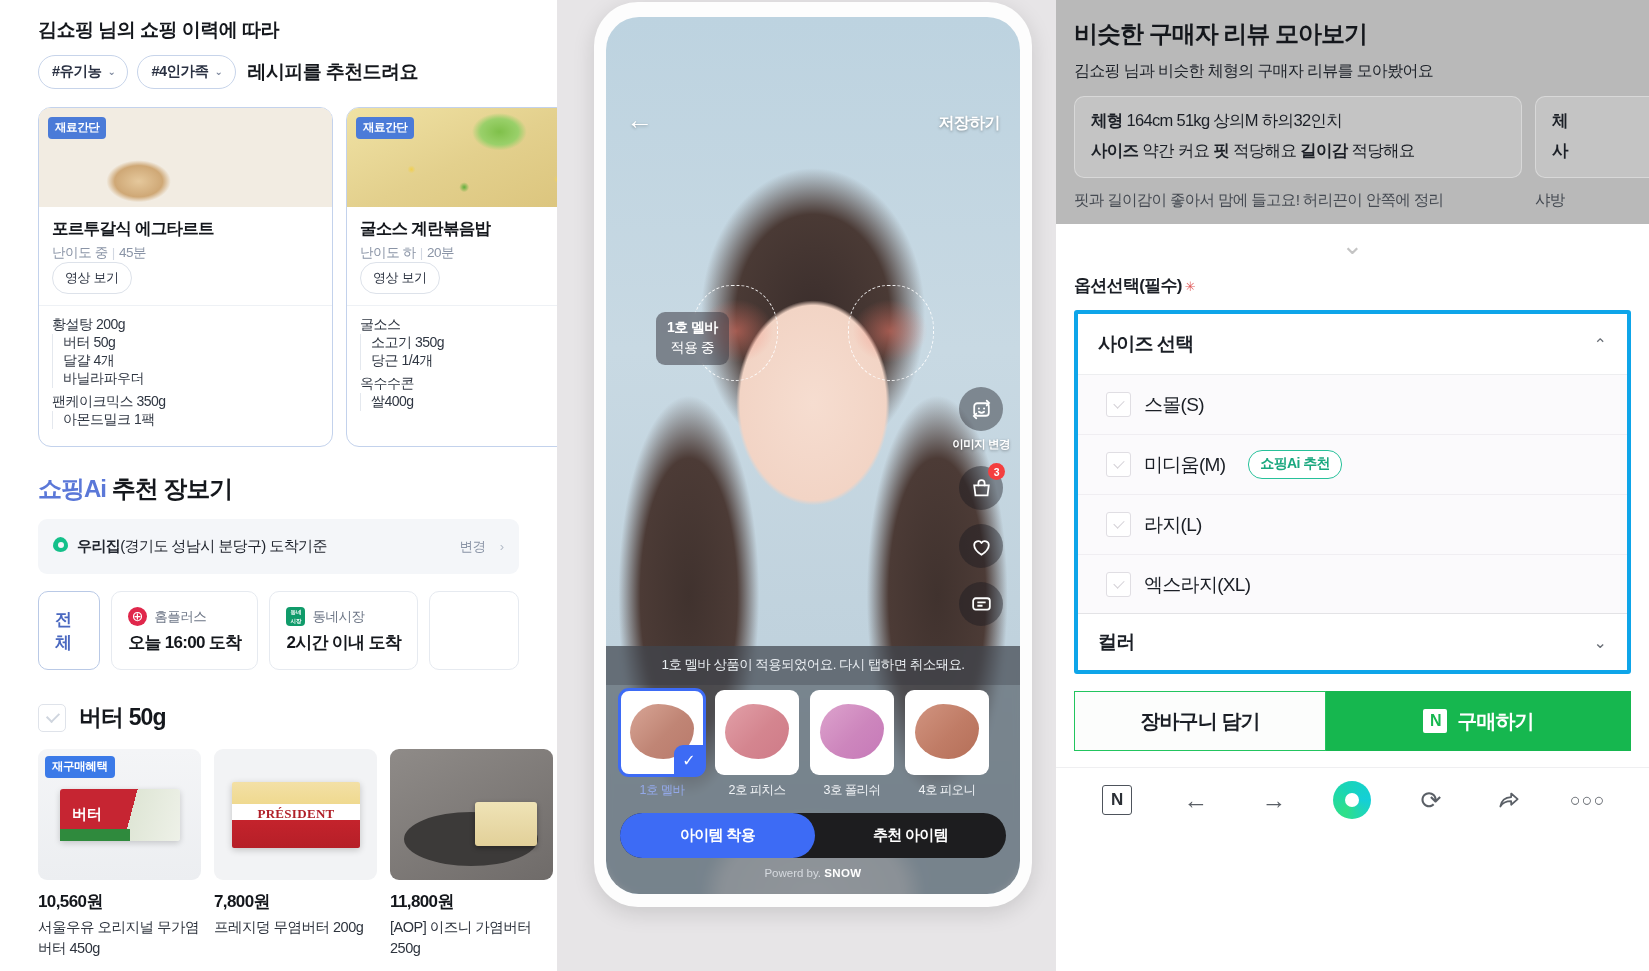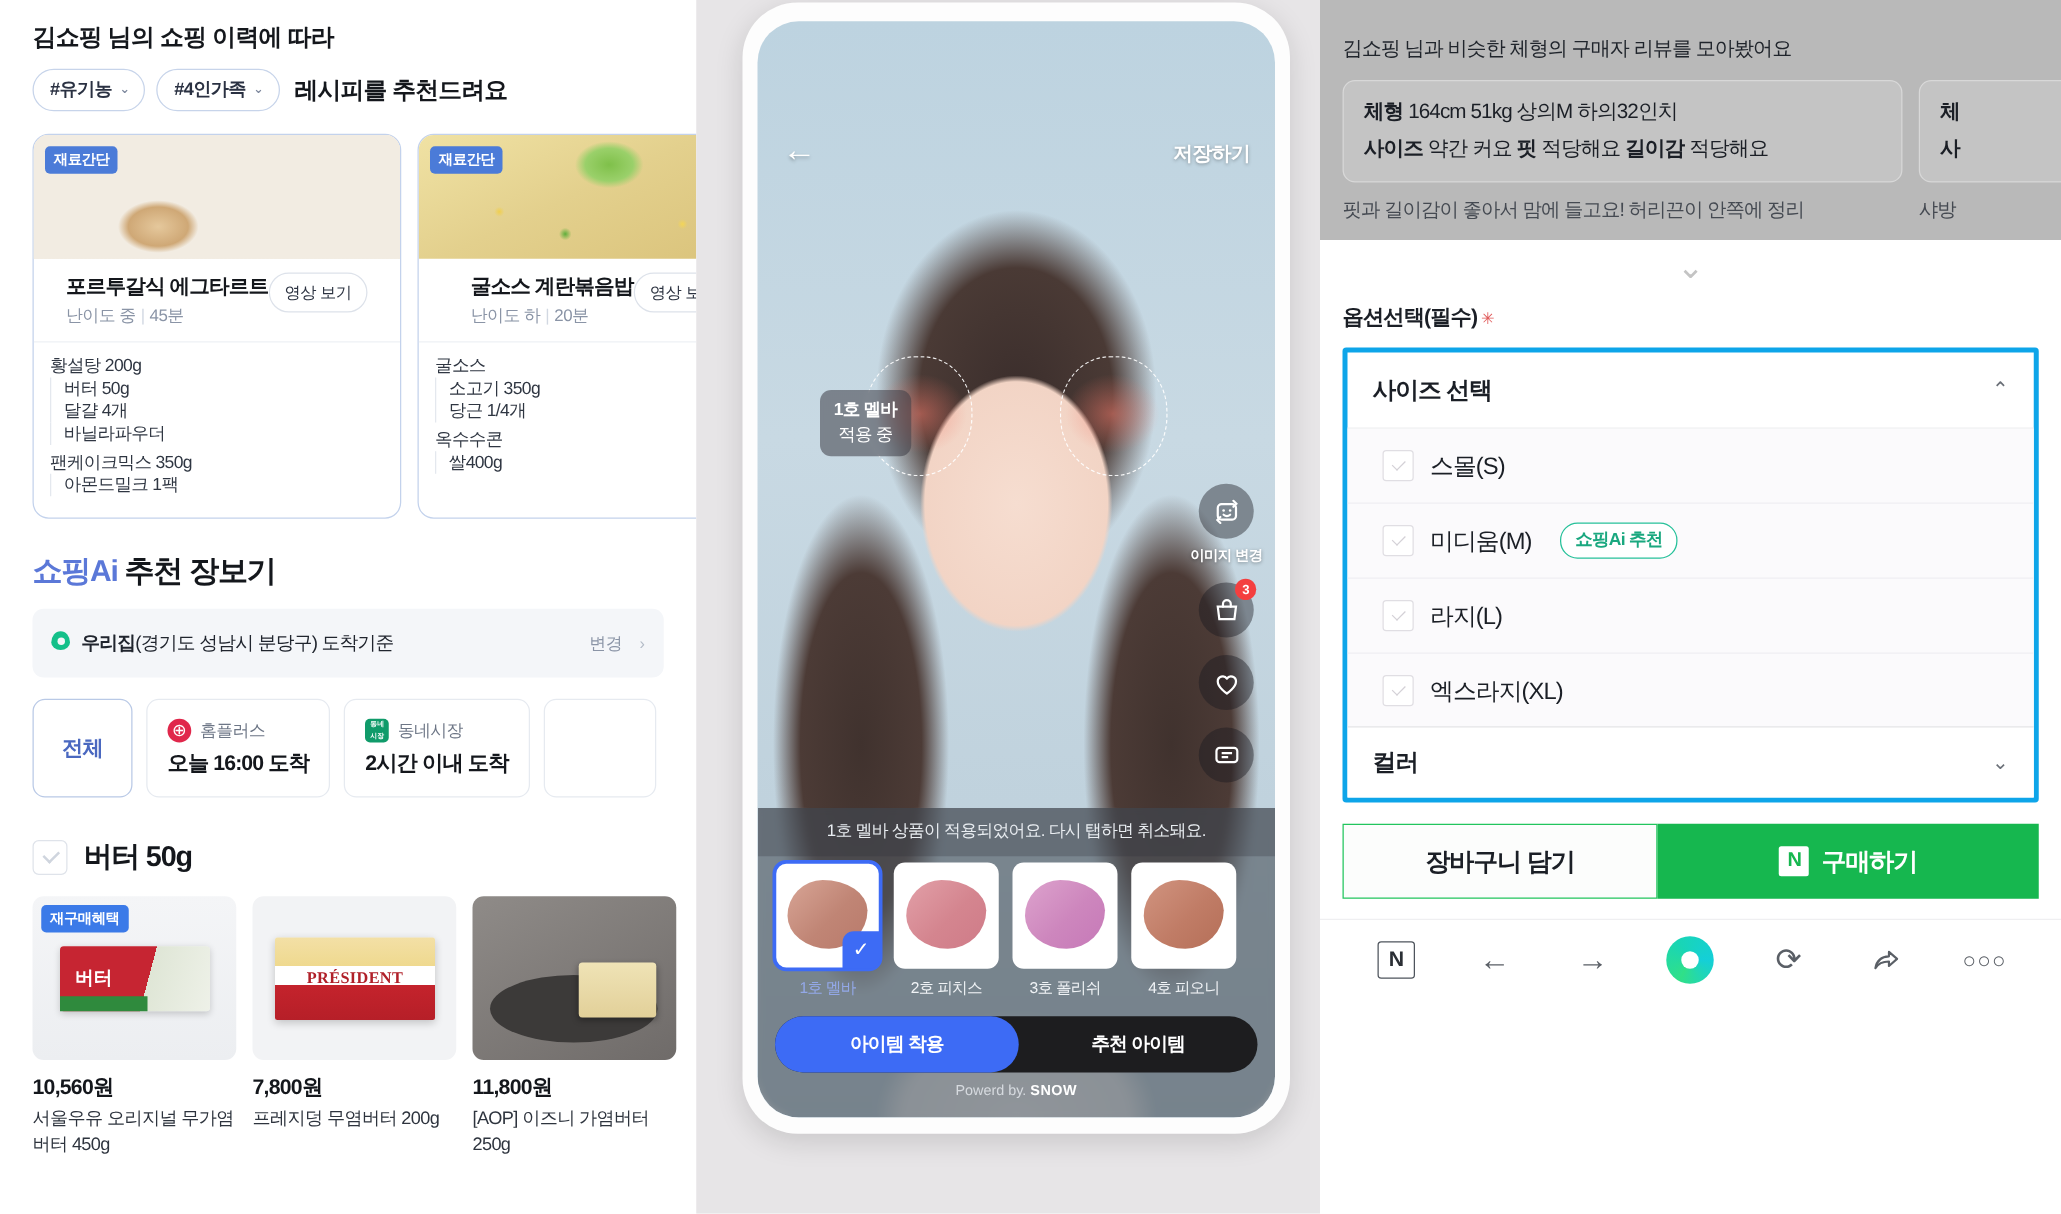--- a/index.html
+++ b/index.html
@@ -7,21 +7,21 @@
     width: 1649px; height: 971px;
     overflow: hidden;
     background: #ffffff;
     font-family: "Liberation Sans", "DejaVu Sans", sans-serif;
   }
   .stage { position: relative; width: 1649px; height: 971px; display: flex; }
 
   
   .panel-left {
     width: 557px; height: 971px; background: #ffffff;
-    position: relative; overflow: hidden; padding: 0 26px;
+    position: relative; overflow: hidden; padding: 0 38px;
   }
   .greeting { font-size: 19px; font-weight: bold; color: #14171c; margin-top: 17px; letter-spacing: -0.5px; }
   .chiprow { display: flex; align-items: center; gap: 9px; margin-top: 12px; }
   .chip {
     border: 1px solid #c7d4ea; border-radius: 20px; padding: 6px 12px 7px 13px;
     font-size: 14.5px; color: #2a3142; font-weight: 600; display: flex; align-items: center; gap: 6px;
     background: #fff; letter-spacing: -0.5px; white-space: nowrap;
   }
   .chip .cv { font-size: 10px; color: #7b869c; }
   .chiprow .tail { font-size: 19px; font-weight: bold; color: #14171c; letter-spacing: -0.6px; margin-left: 3px; }
@@ -46,21 +46,21 @@
       radial-gradient(circle 4px at 22% 62%, #f0cf4e 0%, rgba(0,0,0,0) 100%),
       radial-gradient(circle 4px at 72% 72%, #f3d556 0%, rgba(0,0,0,0) 100%),
       radial-gradient(circle 5px at 40% 80%, #5fae3b 0%, rgba(0,0,0,0) 100%),
       linear-gradient(155deg,#f0e2a4,#e3d08d 45%,#d9c178);
   }
   .badge-tag {
     position: absolute; left: 9px; top: 9px; background: #4b7bd8; color: #fff;
     font-size: 11.5px; font-weight: bold; padding: 3px 7px 4px; border-radius: 4px; letter-spacing: -0.4px;
   }
   .rcard-body { padding: 11px 13px 0; }
-  .rcard-titleline { display: flex; align-items: flex-start; justify-content: center; }
+  .rcard-titleline { display: flex; align-items: flex-start; justify-content: space-between; flex-direction: column; }
   .rcard-title { font-size: 16.5px; font-weight: bold; color: #14171c; letter-spacing: -0.7px; }
   .rcard-meta { font-size: 13.5px; color: #8a94a6; margin-top: 4px; letter-spacing: -0.4px; }
   .rcard-meta .sep { color: #d2d8e2; margin: 0 4px; }
   .btn-video {
     border: 1px solid #dde2ea; border-radius: 18px; padding: 6px 12px; font-size: 13px;
     color: #2b3240; background: #fff; white-space: nowrap; letter-spacing: -0.4px; font-weight: 500;
   }
   .rcard-ings { border-top: 1px solid #eef1f5; margin-top: 11px; padding: 10px 13px 12px; }
   .ingline { display: flex; flex-wrap: nowrap; gap: 0; font-size: 14px; color: #2f3642; letter-spacing: -0.5px; margin-bottom: 5px; white-space: nowrap; flex-direction: column; }
   .ingline span { padding-right: 10px; margin-right: 0px; }
@@ -464,20 +464,21 @@
           </div>
         </div>
 
       </div>
     </div>
   </div>
 
   <div class="panel-right">
 
     <div class="rev-band">
+      <div class="rev-title">비슷한 구매자 리뷰 모아보기</div>
       <div class="rev-sub">김쇼핑 님과 비슷한 체형의 구매자 리뷰를 모아봤어요</div>
       <div class="rev-cards">
         <div style="flex:0 0 448px;">
           <div class="rev-card">
             <div class="rev-l">
               <b>체형</b>
               <span>164cm  51kg  상의M  하의32인치</span>
             </div>
             <div class="rev-l" style="margin-bottom:0;">
               <b>사이즈</b>

